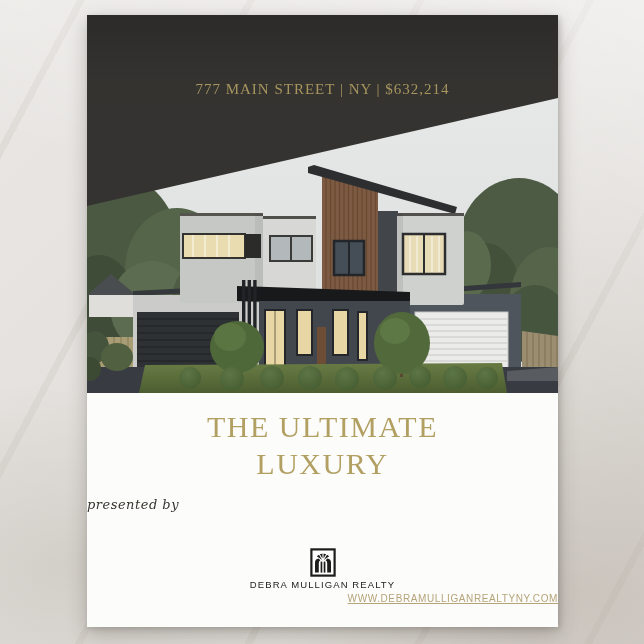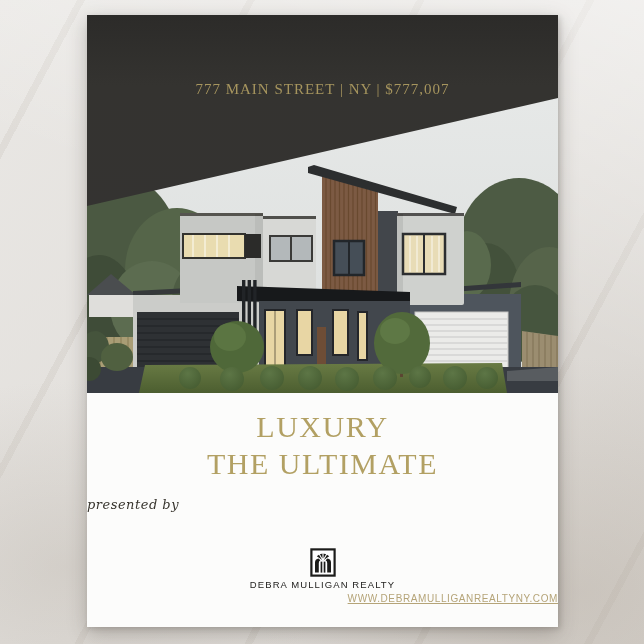--- a/index.html
+++ b/index.html
@@ -212,26 +212,26 @@
           <circle cx="260" cy="364" r="12" fill="url(#ballg)"></circle>
           <circle cx="298" cy="363" r="12" fill="url(#ballg)"></circle>
           <circle cx="333" cy="362" r="11" fill="url(#ballg)"></circle>
           <circle cx="368" cy="363" r="12" fill="url(#ballg)"></circle>
           <circle cx="400" cy="363" r="11" fill="url(#ballg)"></circle>
         </g>
       </svg>
     </div>
 
     <div class="overlay">
-      <div class="address">777 MAIN STREET | NY | $777,007</div>
+      <div class="address">777 MAIN STREET | NY | $632,214</div>
     </div>
 
     <div class="title">
+      <div>THE ULTIMATE</div>
       <div>LUXURY</div>
-      <div>THE ULTIMATE</div>
     </div>
 
     <div class="presented">presented by</div>
 
     <div class="logo">
       <svg width="26" height="29" viewBox="0 0 26 29">
         <rect x="1.4" y="1.4" width="23.2" height="26.2" fill="#ffffff" stroke="#1c1c1a" stroke-width="2.2"></rect>
         <path d="M13 12.5 L6.8 8.2 A8.6 8.6 0 0 1 19.2 8.2 Z" fill="#1c1c1a"></path>
         <path d="M13 12.5 L13 3.6 M13 12.5 L8.6 5 M13 12.5 L17.4 5" stroke="#ffffff" stroke-width="1.1" fill="none"></path>
         <path d="M5 24.6 V14.5 Q5 11 8.6 10.4 L10.4 12.2 Q8.8 13 8.8 15 V24.6 Z" fill="#1c1c1a"></path>

